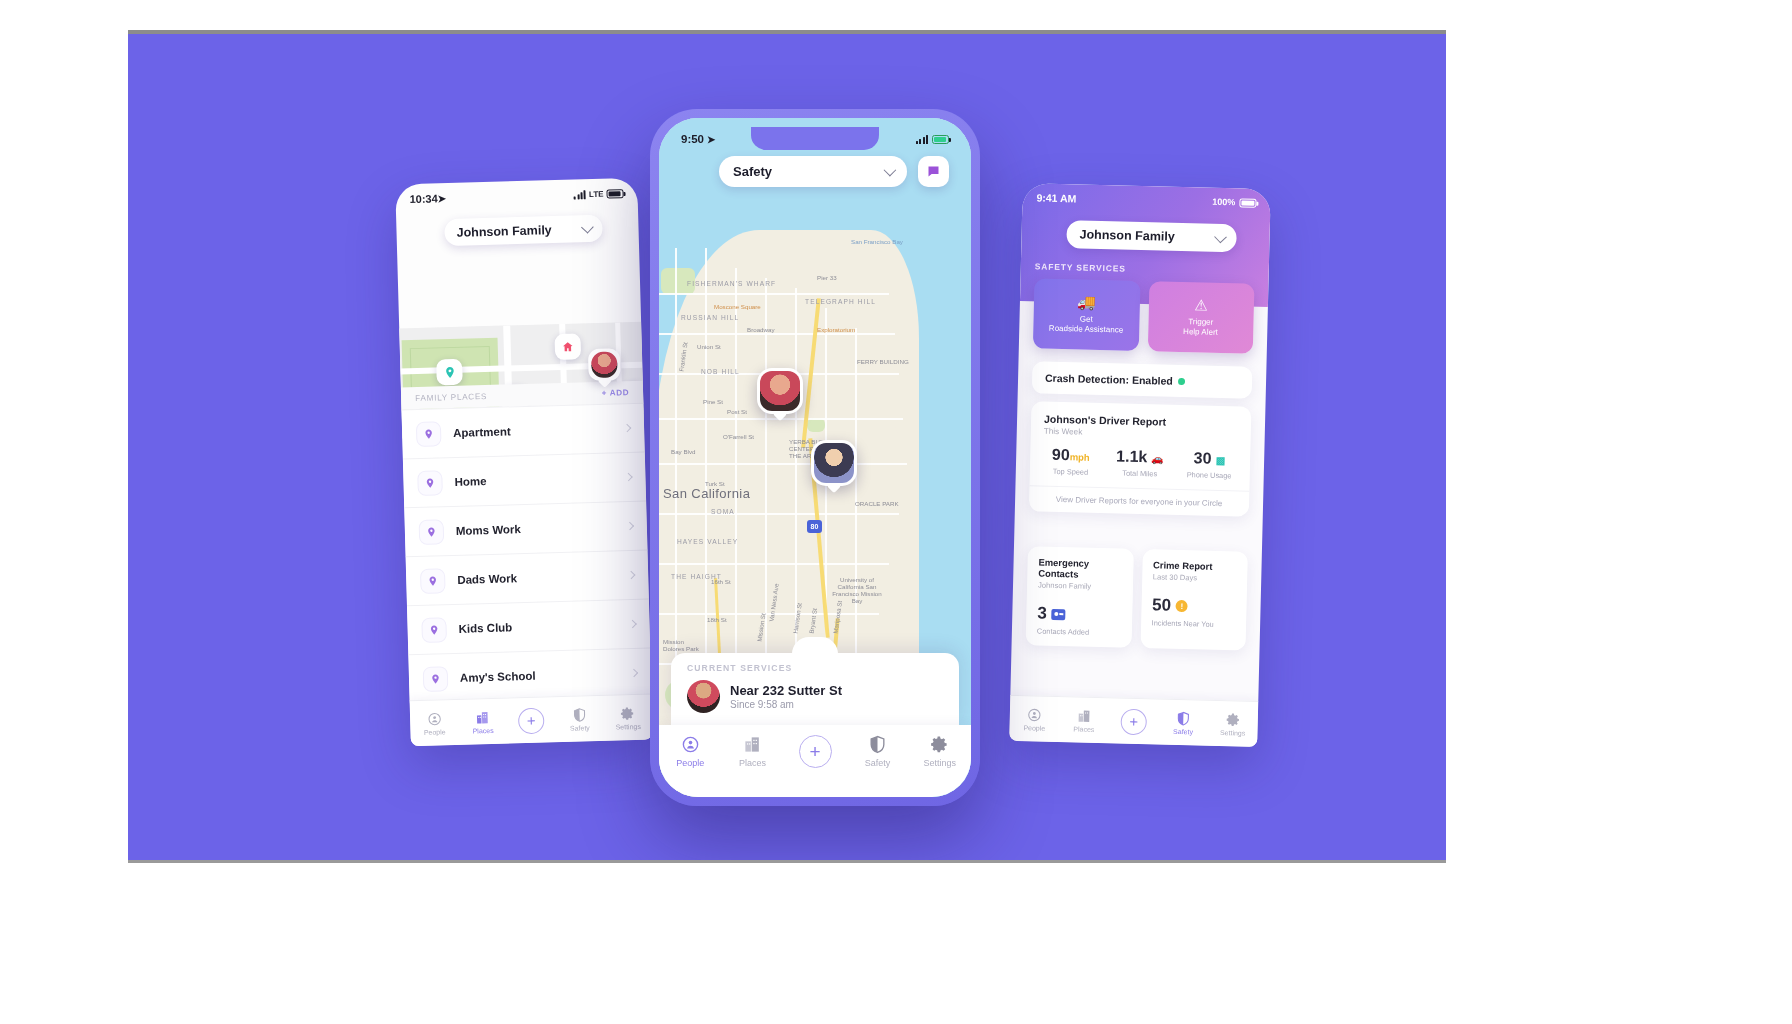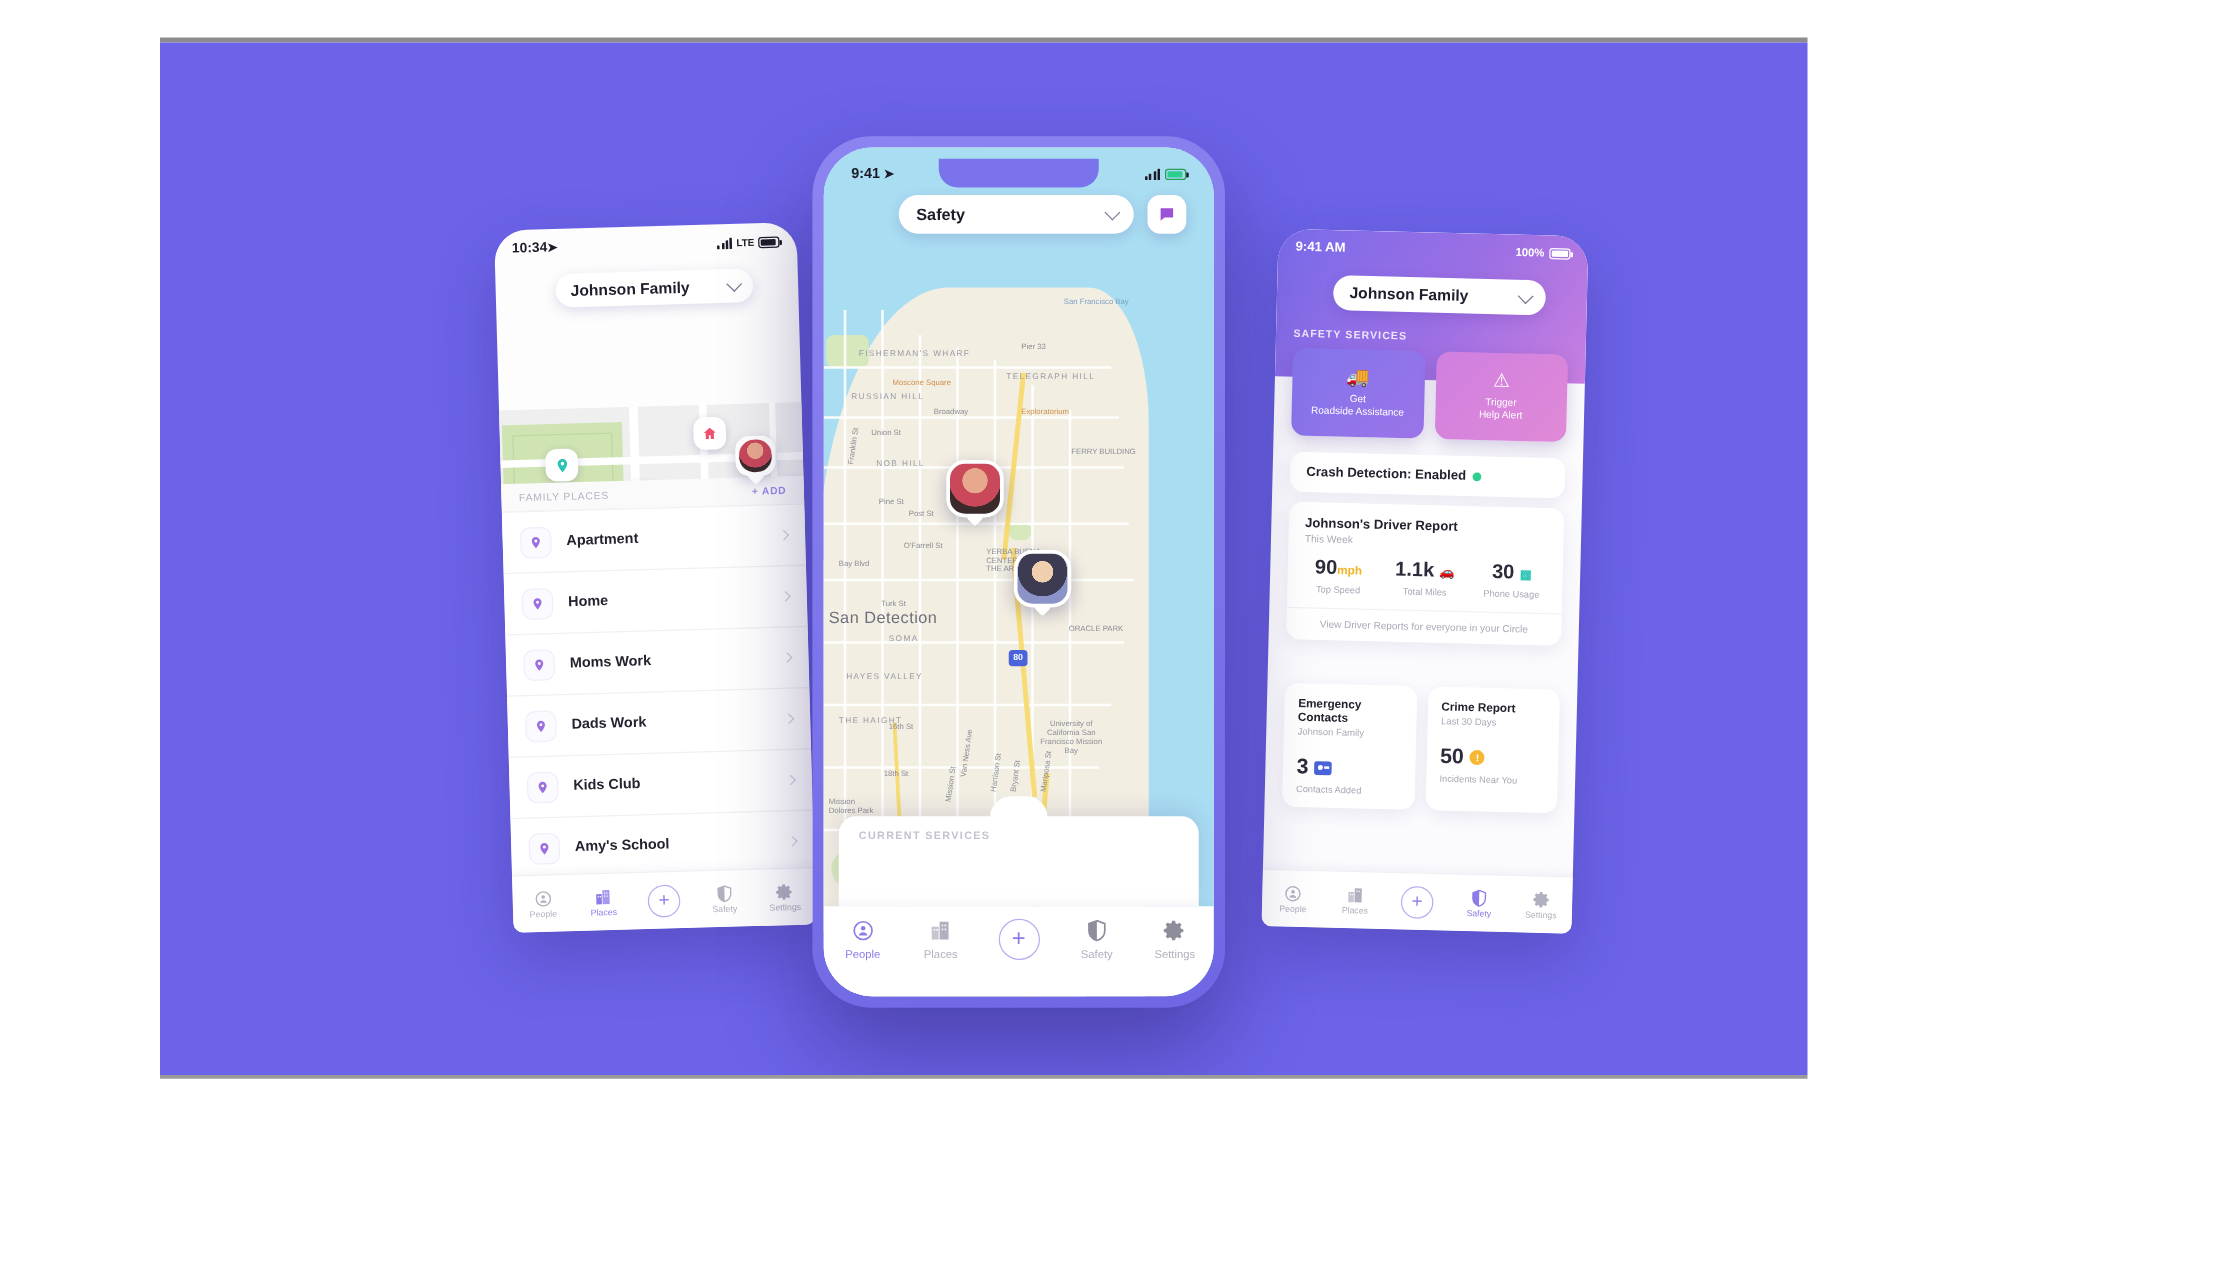--- a/index.html
+++ b/index.html
@@ -624,21 +624,21 @@
             <div class="maplabel area" style="left:12px;top:455px;">THE HAIGHT</div>
             <div class="maplabel" style="left:158px;top:156px;">Pier 33</div>
             <div class="maplabel" style="left:55px;top:185px;color:#d08f4a;">Moscone Square</div>
             <div class="maplabel" style="left:158px;top:208px;color:#d08f4a;">Exploratorium</div>
             <div class="maplabel" style="left:198px;top:240px;">FERRY BUILDING</div>
             <div class="maplabel" style="left:130px;top:320px;width:44px;white-space:normal;">YERBA BUENA CENTER FOR THE ARTS</div>
             <div class="maplabel" style="left:196px;top:382px;">ORACLE PARK</div>
             <div class="maplabel" style="left:170px;top:458px;width:56px;white-space:normal;text-align:center;">University of California San Francisco Mission Bay</div>
             <div class="maplabel" style="left:4px;top:520px;width:40px;white-space:normal;">Mission Dolores Park</div>
             <div class="maplabel blue" style="left:192px;top:120px;">San Francisco Bay</div>
-            <div class="maplabel big" style="left:4px;top:368px;">San Detection</div>
+            <div class="maplabel big" style="left:4px;top:368px;">San California</div>
             <div class="maplabel" style="left:88px;top:208px;">Broadway</div>
             <div class="maplabel" style="left:38px;top:225px;">Union St</div>
             <div class="maplabel" style="left:68px;top:290px;">Post St</div>
             <div class="maplabel" style="left:64px;top:315px;">O'Farrell St</div>
             <div class="maplabel rot" style="left:22px;top:250px;">Franklin St</div>
             <div class="maplabel rot" style="left:112px;top:500px;">Van Ness Ave</div>
             <div class="maplabel" style="left:12px;top:330px;">Bay Blvd</div>
             <div class="maplabel" style="left:46px;top:362px;">Turk St</div>
             <div class="maplabel" style="left:52px;top:460px;">16th St</div>
             <div class="maplabel" style="left:48px;top:498px;">18th St</div>
@@ -654,21 +654,21 @@
             <div class="avatar-pin" style="left:98px;top:250px;">
               <div class="face f1"></div>
             </div>
             <div class="avatar-pin" style="left:152px;top:322px;">
               <div class="face f2"></div>
             </div>
           </div>
 
           <div class="notch"></div>
           <div class="c-status">
-            <span>9:41</span>
+            <span>9:50</span>
             <span style="font-size:10px;margin-left:3px">➤</span>
             <span class="right">
               <span class="bars">
                   <i></i>
                   <i></i>
                   <i></i>
                   <i></i>
                 </span>
               <span class="batt" style="border-color:#2a9d5a">
                   <i style="background:#2ecf8e"></i>
@@ -682,20 +682,27 @@
           </div>
           <div id="c-chat-btn">
             <svg viewBox="0 0 24 24" width="15" height="15">
                 <path d="M4 4h16v12H9l-5 4z" fill="#9b52d8"></path>
               </svg>
           </div>
 
           <div class="c-loc-card">
             <div class="grab"></div>
             <div class="hdr">CURRENT SERVICES</div>
+            <div class="row">
+              <div class="ava"></div>
+              <div>
+                <div class="t">Near 232 Sutter St</div>
+                <div class="s">Since 9:58 am</div>
+              </div>
+            </div>
           </div>
 
           <div class="c-tabbar">
             <div class="c-tab active">
               <svg viewBox="0 0 24 24">
                   <circle cx="12" cy="12" r="9" fill="none" stroke="#8b7ce8" stroke-width="1.7"></circle>
                   <circle cx="12" cy="9.6" r="2.3" fill="#8b7ce8"></circle>
                   <path d="M7.6 17c.7-2.3 2.4-3.3 4.4-3.3s3.7 1 4.4 3.3z" fill="#8b7ce8"></path>
                 </svg>
               <span>People</span>

